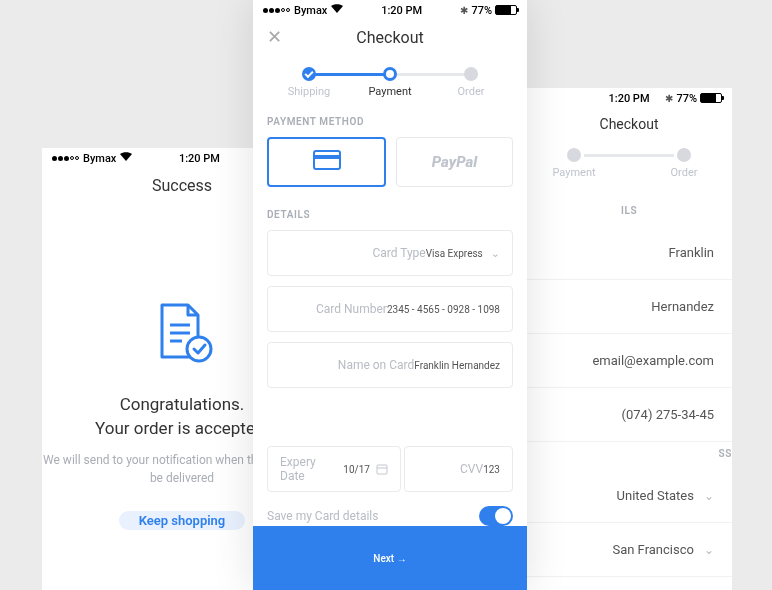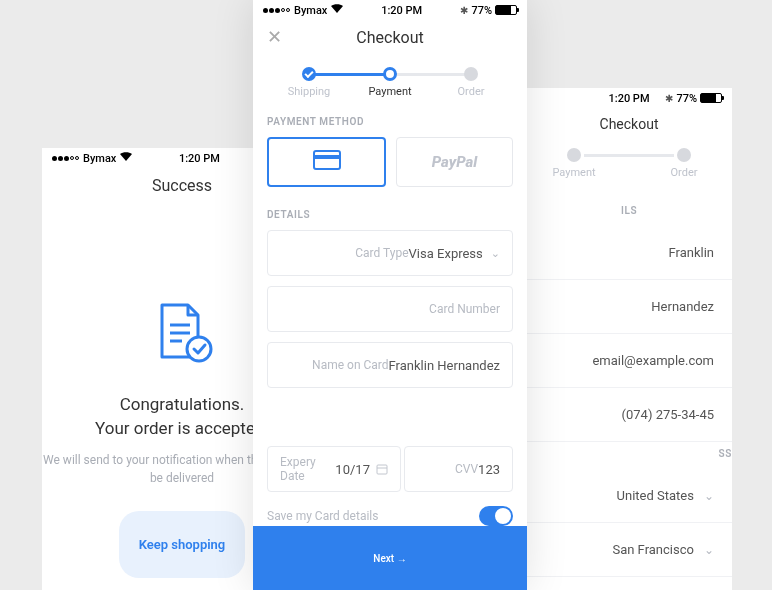--- a/index.html
+++ b/index.html
@@ -39,38 +39,38 @@
   .pm-row { display:flex; gap:10px; padding:0 14px;}
   .pm-card { flex:1; height:50px; border:1px solid #e6e8ec; border-radius:4px; display:flex; align-items:center; justify-content:center; color:#bfc3cc; cursor:pointer;}
   .pm-card.active { border:2px solid #2f80ed; color:#2f80ed;}
   .paypal-text { font-weight:800; font-style:italic; font-size:15px; }
   .applepay { font-weight:600; font-size:15px; display:flex; align-items:center; gap:2px;}
   .applepay .apple { font-size:15px; }
 
   .fields { padding: 0 14px; display:flex; flex-direction:column; gap:10px; }
   .field { border:1px solid #e8eaee; border-radius:4px; height:46px; display:flex; align-items:center; justify-content:flex-end; padding:0 12px; }
   .field .label { font-size:12px; color:#b7bbc3; }
-  .field .value { font-size:13px; color:#555; text-align:right;}
+  .field .value { font-size:10px; color:#555; text-align:right;}
   .field.small { flex: 1; }
   .field-row { display:flex; gap:3px;margin-top:48px; }
   .chevron-down { font-size:11px; color:#b7bbc3; margin-left:8px;}
 
   .save-row { display:flex; align-items:center; justify-content:space-between; padding: 14px 14px 14px;}
   .save-row .text { font-size:12px; color:#b7bbc3; }
   .toggle { width:34px; height:20px; border-radius:10px; background:#2f80ed; position:relative; cursor:pointer;}
   .toggle .knob { width:16px; height:16px; background:#fff; border-radius:50%; position:absolute; right:2px; top:2px;}
 
   .bottom-btn { position:absolute; bottom:0; left:0; right:0; height:64px; background:#2f80ed; color:#fff; display:flex; align-items:center; justify-content:center; font-size:10px; font-weight:500; cursor:pointer;}
 
   
   .success-body { display:flex; flex-direction:column; align-items:center; padding-top:90px; text-align:center;}
   .doc-icon svg { display:block; }
   .congrats { font-size:17px; color:#333; margin-top:22px; line-height:1.4;}
   .congrats-sub { font-size:12px; color:#a9adb5; margin-top:10px; line-height:1.5;}
-  .keep-btn { margin-top:24px; background:#e8f1fd; color:#2f80ed; font-size:13px; font-weight:600; padding:26px 20px; border-radius:20px; cursor:pointer;}
+  .keep-btn { margin-top:24px; background:#e8f1fd; color:#2f80ed; font-size:13px; font-weight:600; padding:2px 20px; border-radius:20px; cursor:pointer;}
 
   
   .r-field { padding:0 18px; height:54px; border-bottom:1px solid #f0f1f4; display:flex; align-items:center; justify-content:flex-end; font-size:13px; color:#555;}
   .r-field .chev { color:#b7bbc3; margin-left:10px; font-size:12px;}
 
   .cal-icon svg { display:block; }
 </style>
 </head>
 <body>
 
@@ -241,20 +241,21 @@
   <div class="fields">
     <div class="field">
       <span class="label">Card Type</span>
       <span style="display:flex;align-items:center;">
         <span class="value">Visa Express</span>
         <span class="chevron-down">⌄</span>
       </span>
     </div>
     <div class="field">
       <span class="label">Card Number</span>
+      <span class="value">2345 - 4565 - 0928 - 1098</span>
     </div>
     <div class="field">
       <span class="label">Name on Card</span>
       <span class="value">Franklin Hernandez</span>
     </div>
     <div class="field-row">
       <div class="field small" style="flex:1.3;">
         <span class="label">Expery Date</span>
         <span style="display:flex;align-items:center;gap:6px;">
           <span class="value">10/17</span>

